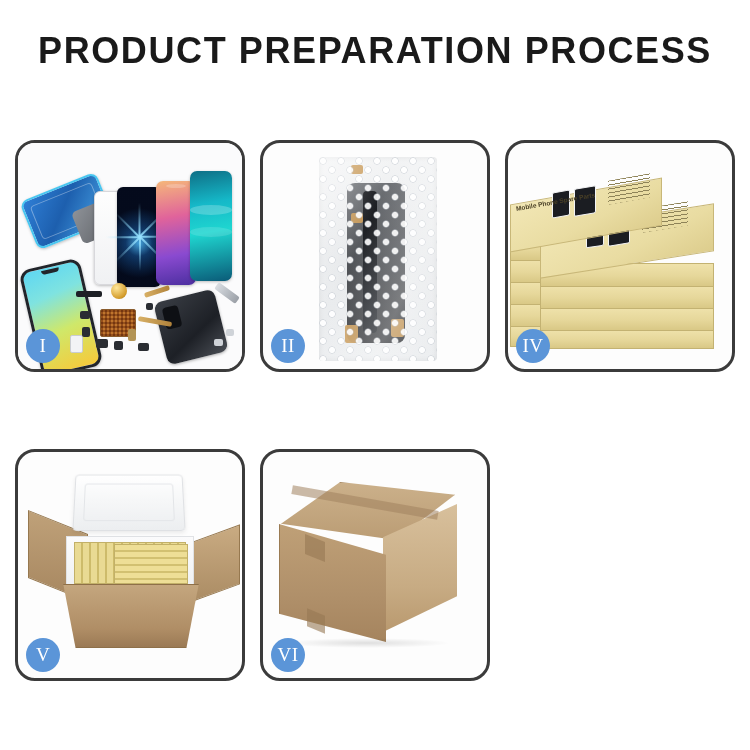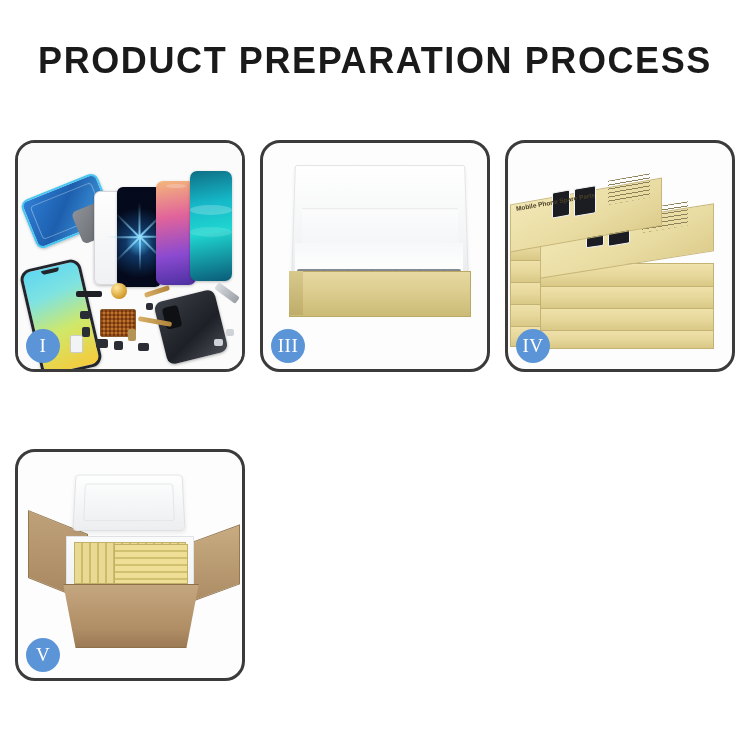--- a/index.html
+++ b/index.html
@@ -11,21 +11,21 @@
     width: 750px;
     height: 750px;
     font-family: "Liberation Sans", sans-serif;
     overflow: hidden;
     position: relative;
   }
 
   
   .header {
     width: 750px;
-    padding-top: 42px;
+    padding-top: 32px;
     text-align: center;
   }
   .page-title {
     font-family: "Liberation Sans", sans-serif;
     font-size: 36px;
     font-weight: bold;
     letter-spacing: 1.6px;
     color: #1a1a1a;
     line-height: 1.05;
     white-space: nowrap;
@@ -452,31 +452,36 @@
       <div class="dot" style="left:96px;top:198px;width:9px;height:9px;"></div>
       <div class="dot" style="left:110px;top:186px;width:8px;height:12px;background:#b39455;"></div>
       <div class="dot" style="left:120px;top:200px;width:11px;height:8px;"></div>
       <div class="dot" style="left:128px;top:160px;width:7px;height:7px;"></div>
       <div class="dot" style="left:196px;top:196px;width:9px;height:7px;background:#cfd3d8;"></div>
       <div class="dot" style="left:208px;top:186px;width:8px;height:7px;background:#cfd3d8;"></div>
     </div>
     <div class="badge">I</div>
   </div>
 
-
   <div class="panel">
     <div class="panel-stage">
-      <div class="p3-lid"></div>
-      <div class="p3-white-inner"></div>
-      <div class="p3-foam"></div>
-      <div class="p3-base"></div>
-      <div class="p3-base-left"></div>
+      <div class="p2-bag">
+        <div class="p2-part"></div>
+        <div class="p2-strip"></div>
+        <div class="p2-tape" style="left:32px;top:8px;width:12px;height:9px;"></div>
+        <div class="p2-tape" style="left:32px;top:56px;width:12px;height:10px;"></div>
+        <div class="p2-tape" style="left:26px;top:168px;width:13px;height:18px;"></div>
+        <div class="p2-tape" style="left:72px;top:162px;width:13px;height:18px;"></div>
+        <div class="p2-bubbles"></div>
+        <div class="p2-overlay"></div>
+      </div>
     </div>
-    <div class="badge">III</div>
+    <div class="badge">II</div>
   </div>
+
 
   <div class="panel">
     <div class="panel-stage p4-stack">
 
       <div class="p4-box" style="left:2px;top:182px;width:116px;height:20px;"></div>
       <div class="p4-box" style="left:2px;top:160px;width:116px;height:22px;"></div>
       <div class="p4-box" style="left:2px;top:138px;width:116px;height:22px;"></div>
       <div class="p4-box" style="left:2px;top:116px;width:116px;height:22px;"></div>
       <div class="p4-box" style="left:2px;top:94px;width:116px;height:22px;"></div>
 
@@ -506,14 +511,26 @@
       <div class="v-flap-r"></div>
       <div class="v-foambase"></div>
       <div class="v-contents"></div>
       <div class="v-contents2"></div>
       <div class="v-body"></div>
       <div class="v-foamlid"></div>
     </div>
     <div class="badge">V</div>
   </div>
 
+  <div class="panel">
+    <div class="panel-stage">
+      <div class="vi-top"></div>
+      <div class="vi-side"></div>
+      <div class="vi-front"></div>
+      <div class="vi-seam"></div>
+      <div class="vi-tape" style="left:42px;top:86px;width:20px;height:20px;transform:skewY(22deg);"></div>
+      <div class="vi-tape" style="left:44px;top:160px;width:18px;height:18px;transform:skewY(22deg);"></div>
+      <div class="vi-shadow"></div>
+    </div>
+    <div class="badge">VI</div>
+  </div>
 
 </div>
 
 </body></html>

